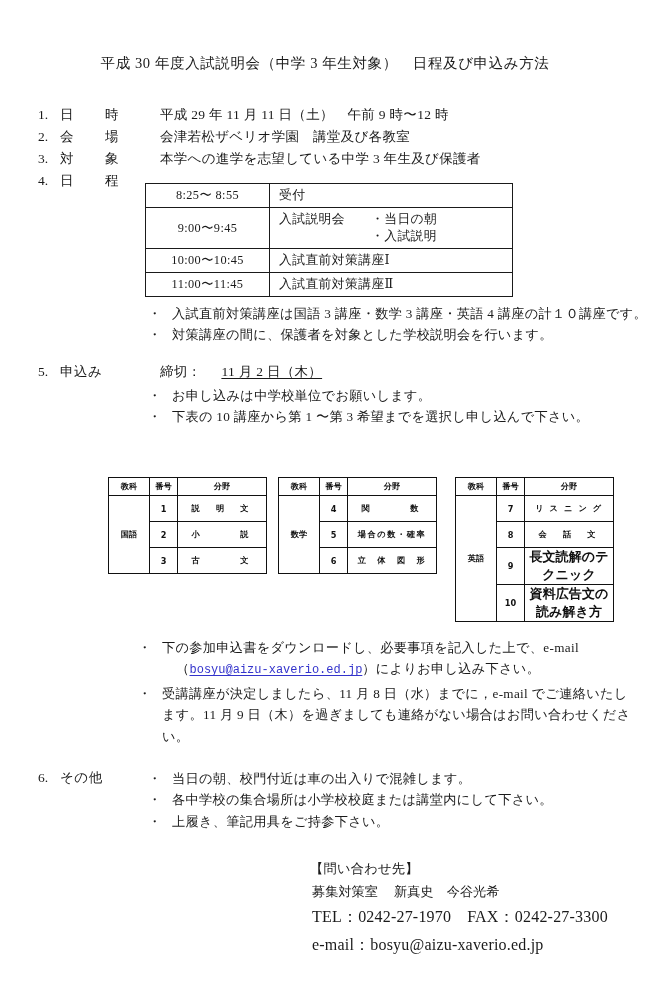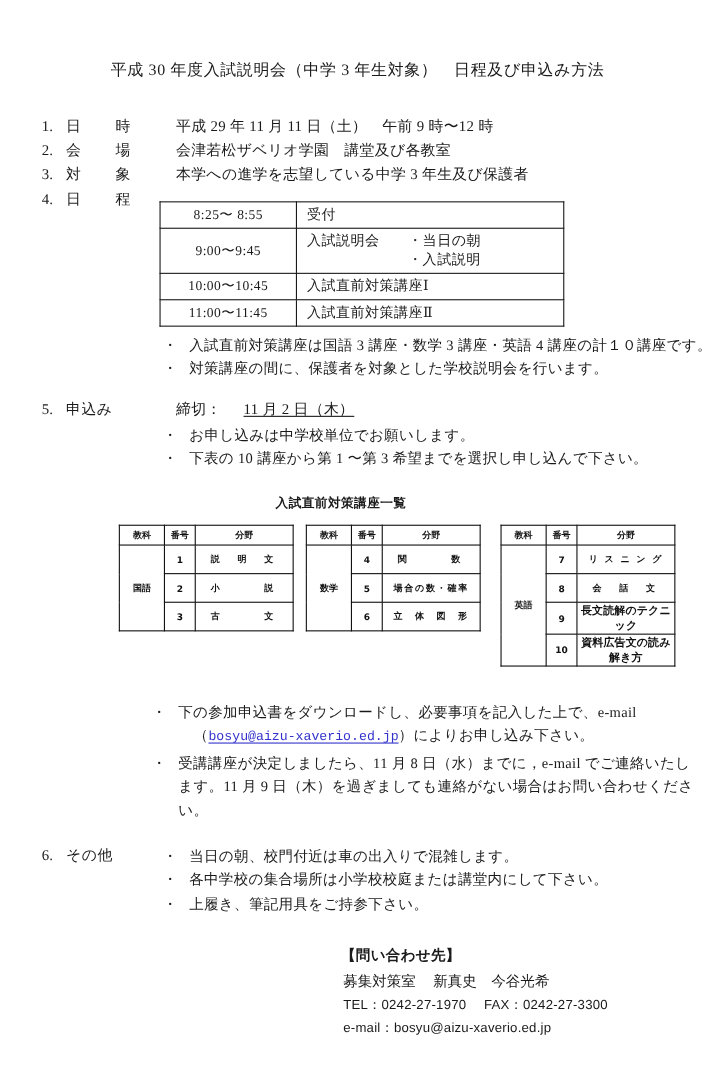--- a/index.html
+++ b/index.html
@@ -142,21 +142,21 @@
     padding: 0;
     font-weight: bold;
   }
   .course-table th { height: 17px; }
   .course-table td { height: 25px; }
   .col-subject { width: 40px; margin-left: 20px; }
   .col-no      { width: 27px; }
   .col-field   { width: 88px; }
   .spaced2 { letter-spacing: 4px; font-family: Liberation Serif, serif; }
   .spaced1 { letter-spacing: 1.6px; }
-  .tight   { letter-spacing: 0.1px; font-size: 10px; }
+  .tight   { letter-spacing: 0.1px; font-size: 13px; }
 
   #course-table-kokugo { left: 108px; top: 477px; }
   #course-table-sugaku { left: 278px; top: 477px; }
   #course-table-eigo   { left: 455px; top: 477px; }
 
   
   .mail-link {
     color: #3333cc;
     text-decoration: underline;
     text-underline-offset: 2px;
@@ -172,25 +172,24 @@
     position: absolute;
     left: 312px;
     top: 858px;
     font-size: 13.2px;
     line-height: 1.72;
     white-space: nowrap;
   }
   .contact .c-head {
     margin-left: -2px;
     letter-spacing: 0.3px;
-    font-weight: bold;
   }
   .contact .c-mono {
-    font-family: Liberation Sans, sans-serif;
-    font-size: 12px;
+    font-family: Liberation Serif, serif;
+    font-size: 16px;
     letter-spacing: 0.2px;
   }
   .gap-wide { display: inline-block; width: 16px; }
 </style>
 </head>
 <body>
 
 <div class="page">
 
   <div class="doc-title">平成 30 年度入試説明会（中学 3 年生対象）　日程及び申込み方法</div>
@@ -266,21 +265,20 @@
     <div class="bul-item">
       <span class="bul-mark">・</span>
       <span class="bul-text">お申し込みは中学校単位でお願いします。</span>
     </div>
     <div class="bul-item">
       <span class="bul-mark">・</span>
       <span class="bul-text">下表の 10 講座から第 1 〜第 3 希望までを選択し申し込んで下さい。</span>
     </div>
   </div>
 
-  <div class="courses-heading">入試直前対策講座一覧</div>
 
   <table class="course-table" id="course-table-kokugo">
     <tbody>
       <tr>
         <th class="col-subject">教科</th>
         <th class="col-no">番号</th>
         <th class="col-field">分野</th>
       </tr>
       <tr>
         <td rowspan="3">国語</td>

